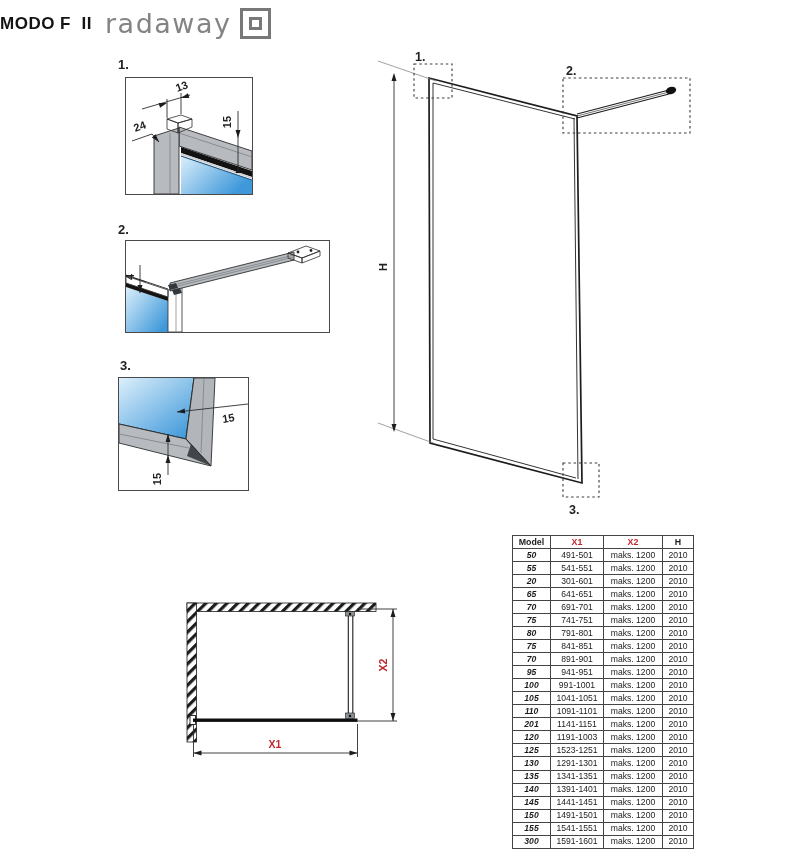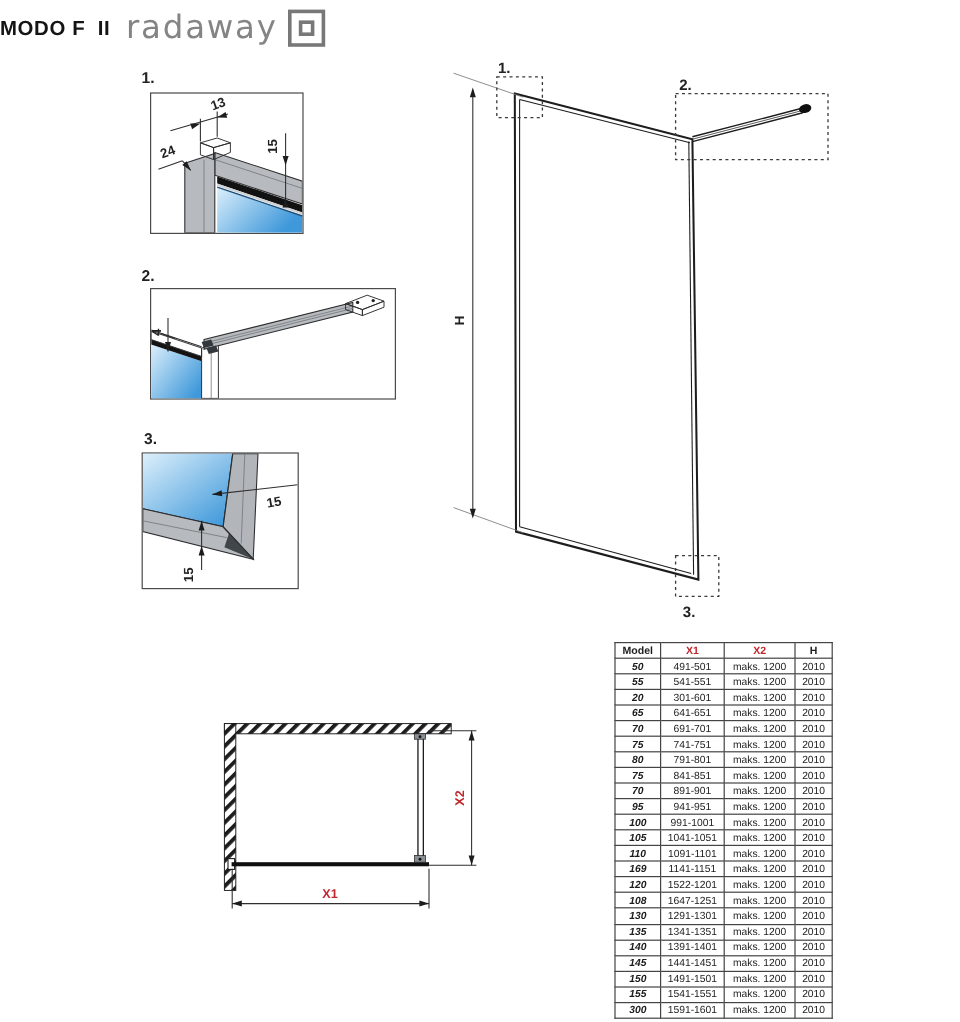--- a/index.html
+++ b/index.html
@@ -360,34 +360,34 @@
             <td class="c2">maks. 1200</td>
             <td class="c3">2010</td>
           </tr>
           <tr>
             <td class="c0">110</td>
             <td class="c1">1091-1101</td>
             <td class="c2">maks. 1200</td>
             <td class="c3">2010</td>
           </tr>
           <tr>
-            <td class="c0">169</td>
+            <td class="c0">201</td>
             <td class="c1">1141-1151</td>
             <td class="c2">maks. 1200</td>
             <td class="c3">2010</td>
           </tr>
           <tr>
             <td class="c0">120</td>
-            <td class="c1">1522-1201</td>
-            <td class="c2">maks. 1200</td>
-            <td class="c3">2010</td>
-          </tr>
-          <tr>
-            <td class="c0">108</td>
-            <td class="c1">1647-1251</td>
+            <td class="c1">1191-1003</td>
+            <td class="c2">maks. 1200</td>
+            <td class="c3">2010</td>
+          </tr>
+          <tr>
+            <td class="c0">125</td>
+            <td class="c1">1523-1251</td>
             <td class="c2">maks. 1200</td>
             <td class="c3">2010</td>
           </tr>
           <tr>
             <td class="c0">130</td>
             <td class="c1">1291-1301</td>
             <td class="c2">maks. 1200</td>
             <td class="c3">2010</td>
           </tr>
           <tr>

